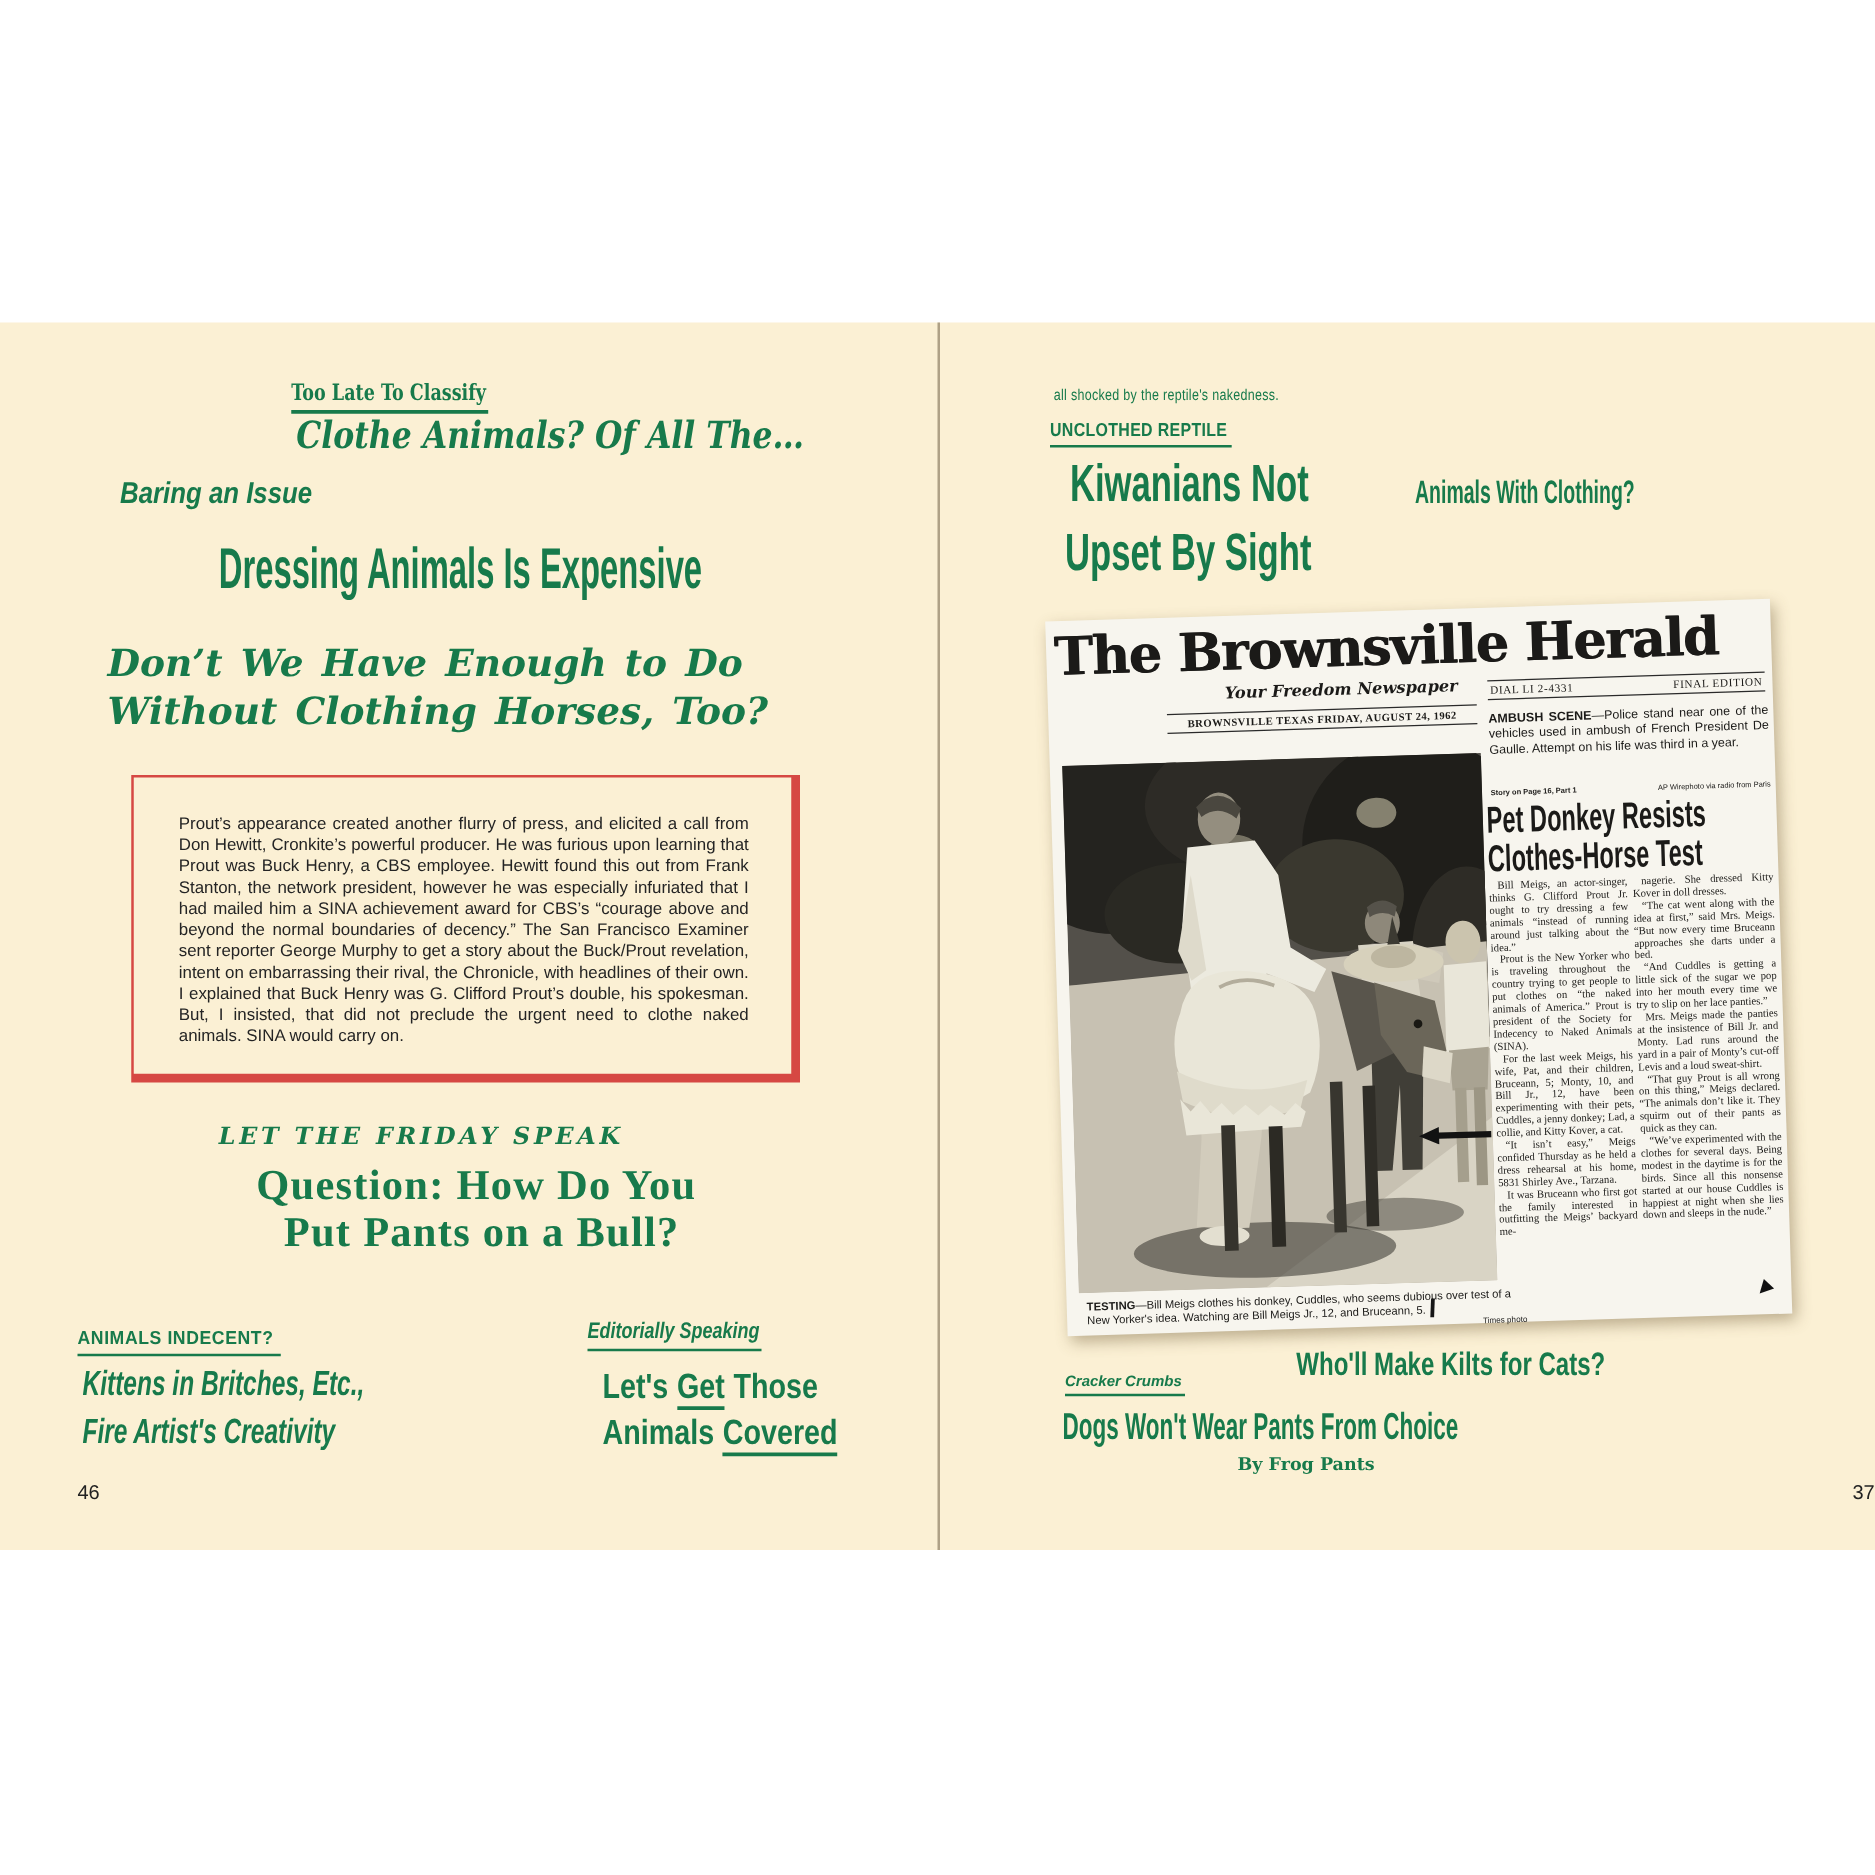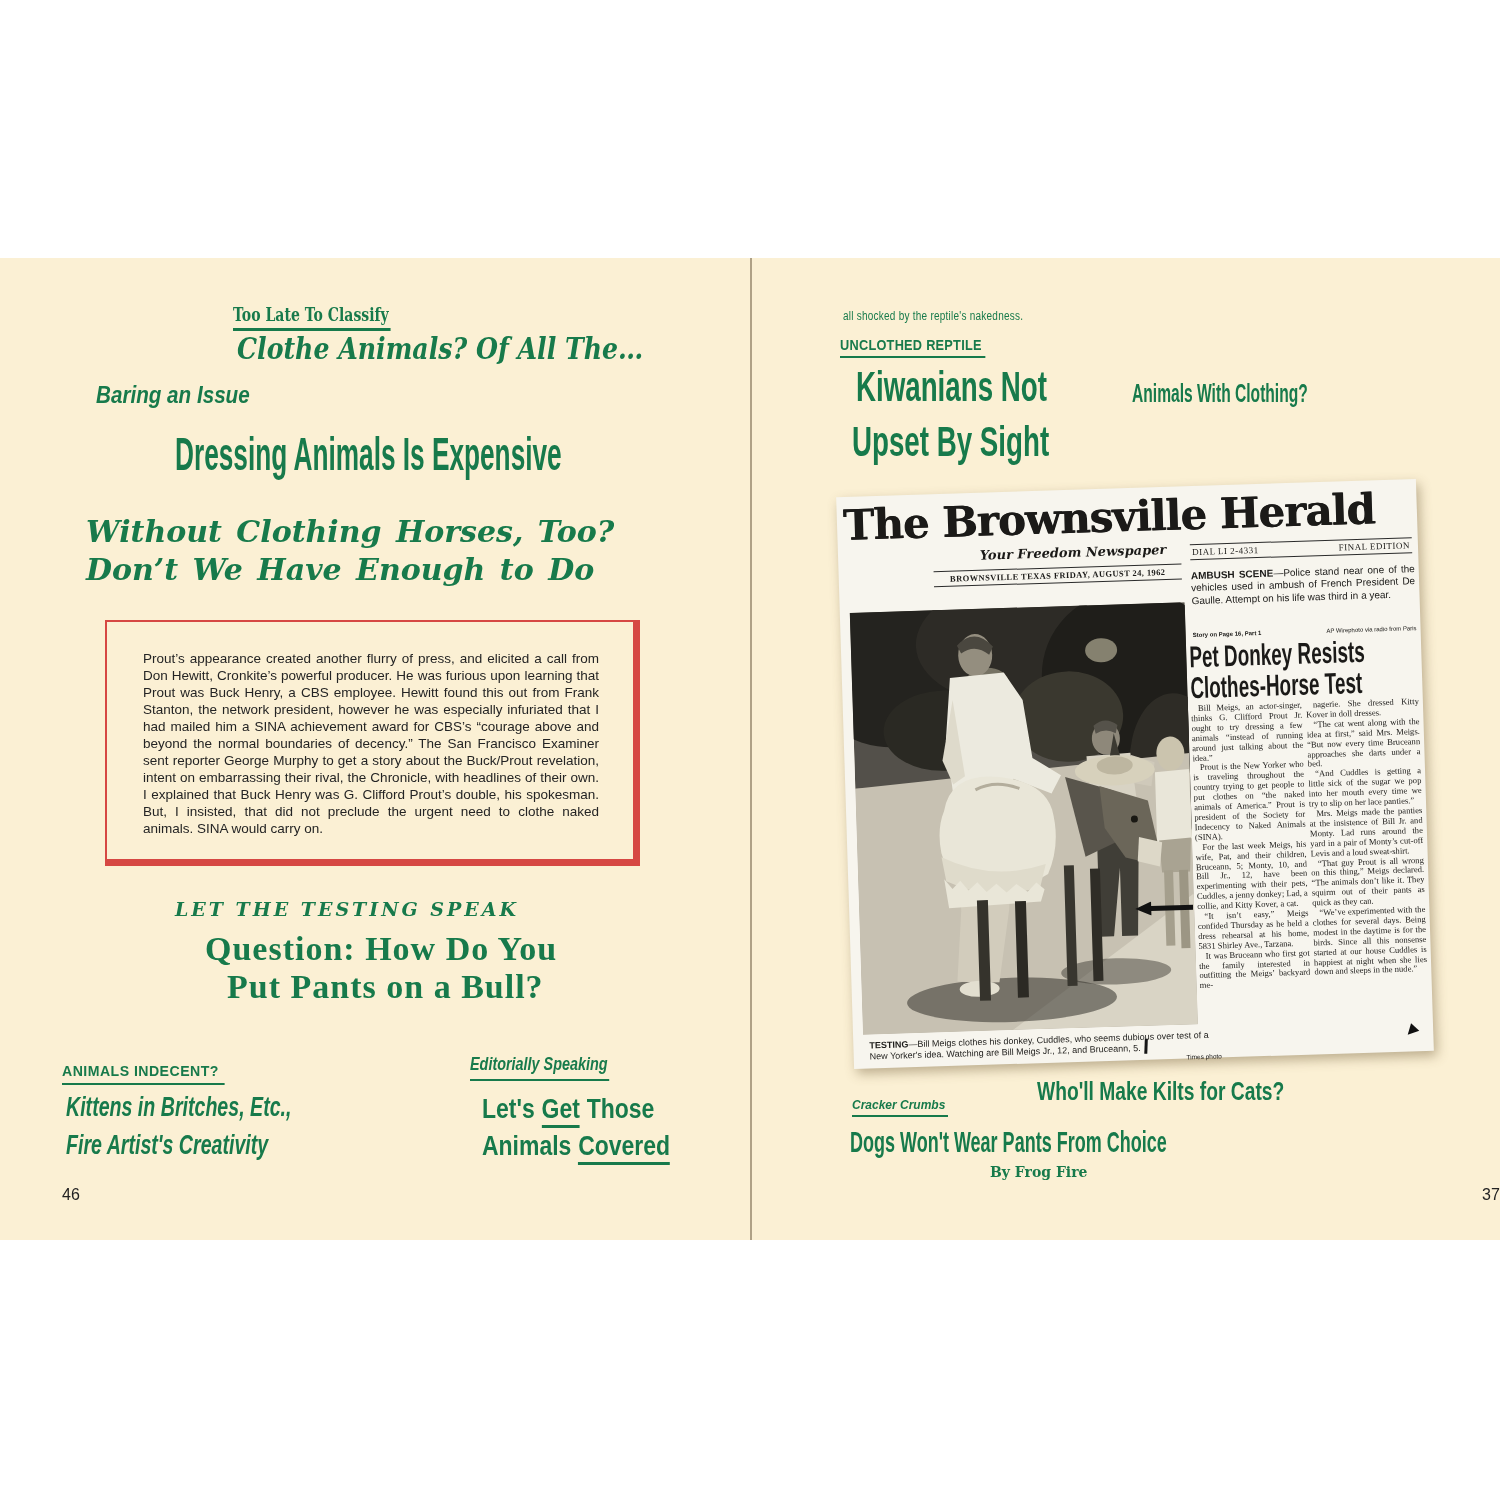--- a/index.html
+++ b/index.html
@@ -102,29 +102,29 @@
 
   <div class="abs green kicker-classify sx">Too Late To Classify</div>
 
   <div class="abs green headline-clothe sx">Clothe Animals? Of All The…</div>
 
   <div class="abs green kicker-baring sx">Baring an Issue</div>
 
   <div class="abs green headline-dressing sx">Dressing Animals Is Expensive</div>
 
   <div class="abs green headline-enough">
+    <div>Don’t We Have Enough to Do</div>
     <div>Without Clothing Horses, Too?</div>
-    <div>Don’t We Have Enough to Do</div>
   </div>
 
   <div class="abs red-box">
     <p>Prout’s appearance created another flurry of press, and elicited a call from Don Hewitt, Cronkite’s powerful producer. He was furious upon learning that Prout was Buck Henry, a CBS employee. Hewitt found this out from Frank Stanton, the network president, however he was especially infuriated that I had mailed him a SINA achievement award for CBS’s “courage above and beyond the normal boundaries of decency.” The San Francisco Examiner sent reporter George Murphy to get a story about the Buck/Prout revelation, intent on embarrassing their rival, the Chronicle, with headlines of their own. I explained that Buck Henry was G. Clifford Prout’s double, his spokesman. But, I insisted, that did not preclude the urgent need to clothe naked animals. SINA would carry on.</p>
   </div>
 
-  <div class="abs green kicker-public">LET THE TESTING SPEAK</div>
+  <div class="abs green kicker-public">LET THE FRIDAY SPEAK</div>
 
   <div class="abs green headline-question">
     <div>Question: How Do You</div>
     <div class="l2">Put Pants on a Bull?</div>
   </div>
 
   <div class="abs green kicker-indecent sx">ANIMALS INDECENT?</div>
 
   <div class="abs green headline-kittens sx">
     <div>Kittens in Britches, Etc.,</div>
@@ -272,16 +272,16 @@
     <div class="abs np-endmark"></div>
     <div class="abs np-inkmark"></div>
   </div>
 
   <div class="abs green headline-kilts sx">Who'll Make Kilts for Cats?</div>
 
   <div class="abs green kicker-cracker">Cracker Crumbs</div>
 
   <div class="abs green headline-dogs sx">Dogs Won't Wear Pants From Choice</div>
 
-  <div class="abs green byline-frog">By Frog Fire</div>
+  <div class="abs green byline-frog">By Frog Pants</div>
 
   <div class="abs pagenum pn-right">37</div>
 </div>
 
 </body></html>

